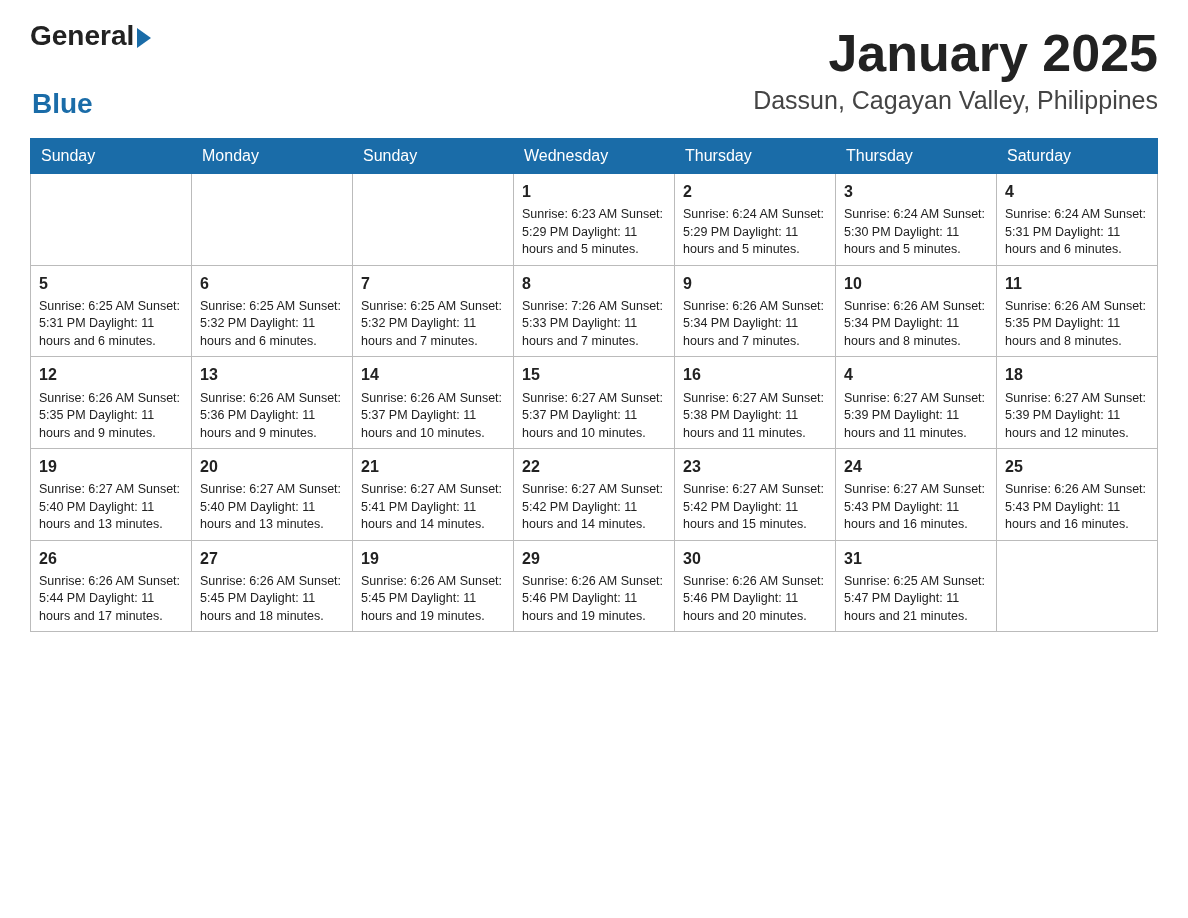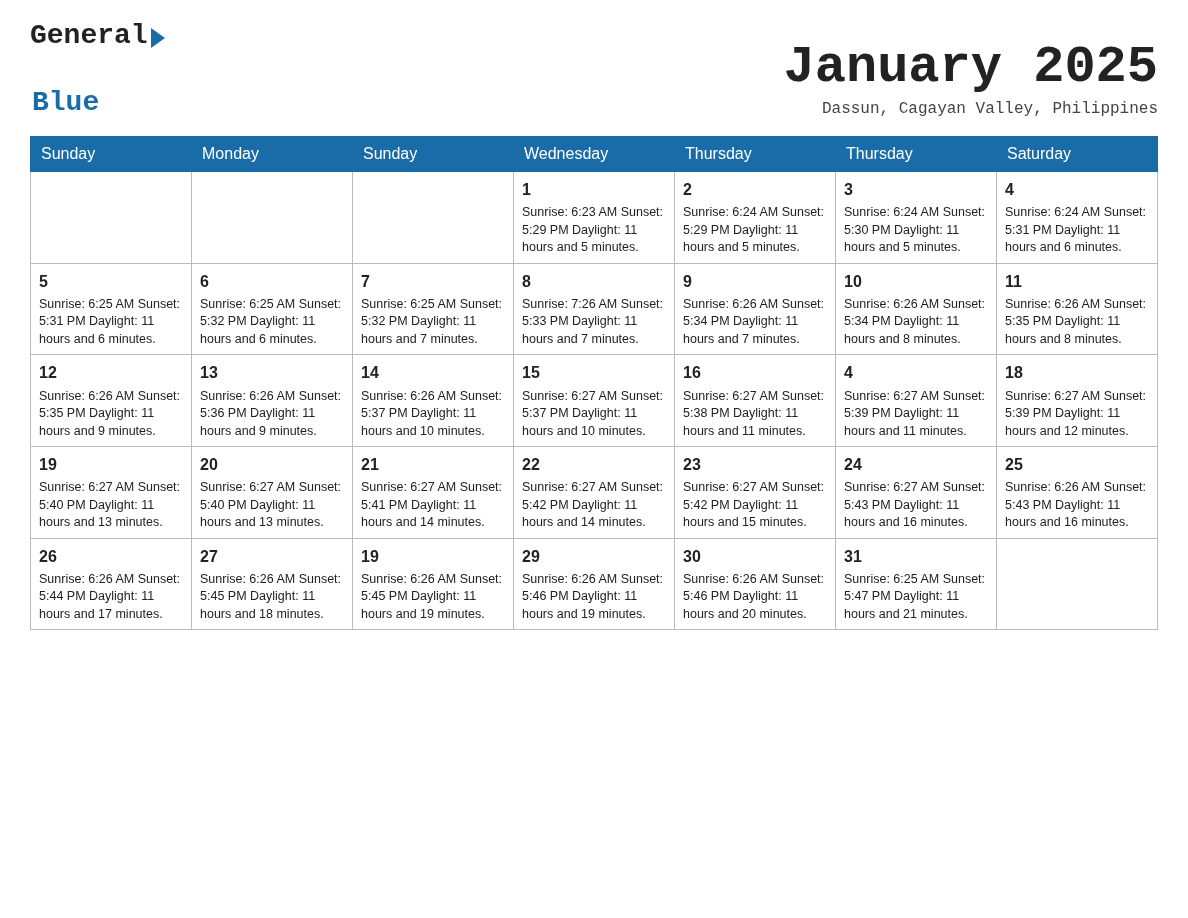--- a/index.html
+++ b/index.html
@@ -6,23 +6,22 @@
     body {
       font-family: Arial, sans-serif;
       background: #fff;
       width: 1188px;
       min-height: 918px;
       padding: 20px 30px;
     }
     .header {
       display: flex;
       justify-content: space-between;
-      align-items: flex-end;
+      align-items: center;
       margin-bottom: 18px;
-      font-family: Liberation Mono, monospace;
     }
     .logo {
       display: flex;
       flex-direction: column;
       align-items: flex-start;
     }
     .logo-top {
       display: flex;
       align-items: center;
     }
@@ -50,21 +49,21 @@
     .title-block {
       text-align: right;
     }
     .month-title {
       font-size: 52px;
       font-weight: bold;
       color: #222;
       line-height: 1.1;
     }
     .location {
-      font-size: 16px;
+      font-size: 25px;
       color: #444;
       margin-top: 4px;
     }
     .calendar {
       width: 100%;
       border-collapse: collapse;
       border: 1px solid #aaa;
     }
     .calendar th {
       background-color: #1a6ca8;

